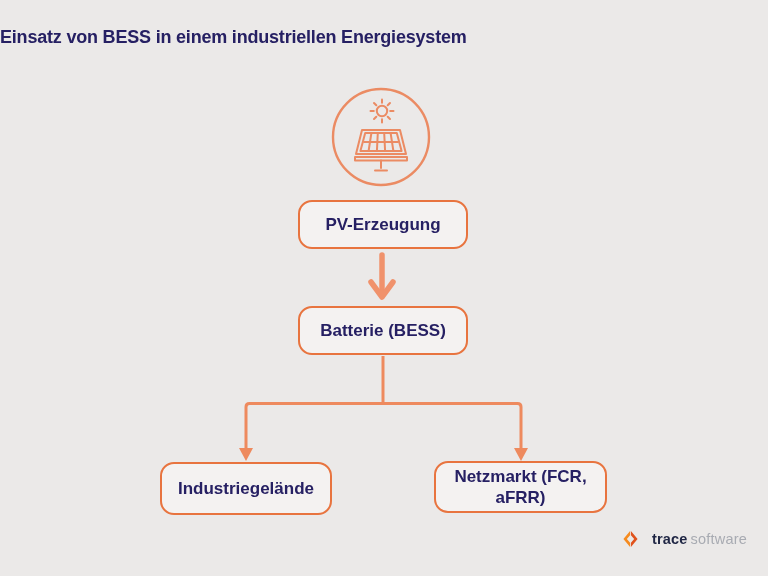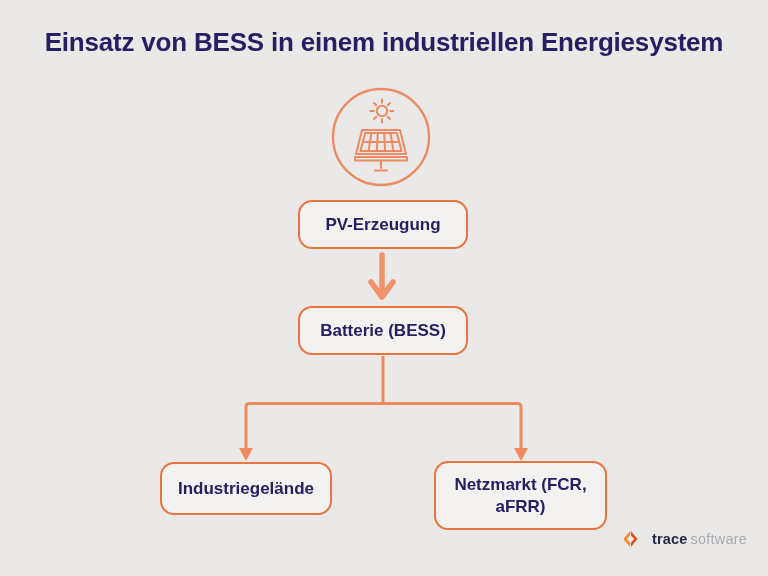--- a/index.html
+++ b/index.html
@@ -20,43 +20,42 @@
     width:768px;height:576px;
     font-family:"Liberation Sans", sans-serif;
     background:var(--bg);
     overflow:hidden;
   }
   .canvas{
     position:relative;width:768px;height:576px;background:var(--bg);
   }
   .title{
     position:absolute;left:0;top:27px;width:768px;
-    text-align:center;
-    font-size:26px;font-weight:bold;letter-spacing:-0.2px;
+    font-size:18px;font-weight:bold;letter-spacing:-0.2px;
     color:var(--ink);
     margin:0;
   }
   .node{
     position:absolute;
     box-sizing:border-box;
     border:2px solid var(--border);
     border-radius:14px;
     background:var(--boxfill);
     color:var(--ink);
     font-weight:bold;
     font-size:17px;
     display:flex;align-items:center;justify-content:center;
     text-align:center;
     line-height:1.25;
     padding:14px 8px;
   }
   .node-pv{left:298px;top:200px;width:170px;height:49px;}
   .node-bess{left:298px;top:306px;width:170px;height:49px;}
   .node-industrie{left:160px;top:462px;width:172px;height:53px;}
-  .node-netz{left:434px;top:461px;width:173px;height:69px;}
+  .node-netz{left:434px;top:461px;width:173px;height:52px;}
   .edges{position:absolute;left:0;top:0;width:768px;height:576px;pointer-events:none;}
   .edge{stroke:var(--edge);stroke-width:3;fill:none;}
   .edge-head{fill:var(--edge);stroke:none;}
   .big-arrow{stroke:var(--arrow);stroke-width:5.5;fill:none;stroke-linecap:round;stroke-linejoin:round;}
   .icon-circle{position:absolute;left:330px;top:86px;width:102px;height:102px;}
   .icon-stroke{stroke:var(--iconstroke);fill:none;stroke-linecap:round;}
   .logo{
     position:absolute;right:21px;top:528px;height:22px;
     display:flex;align-items:center;gap:14px;
   }

